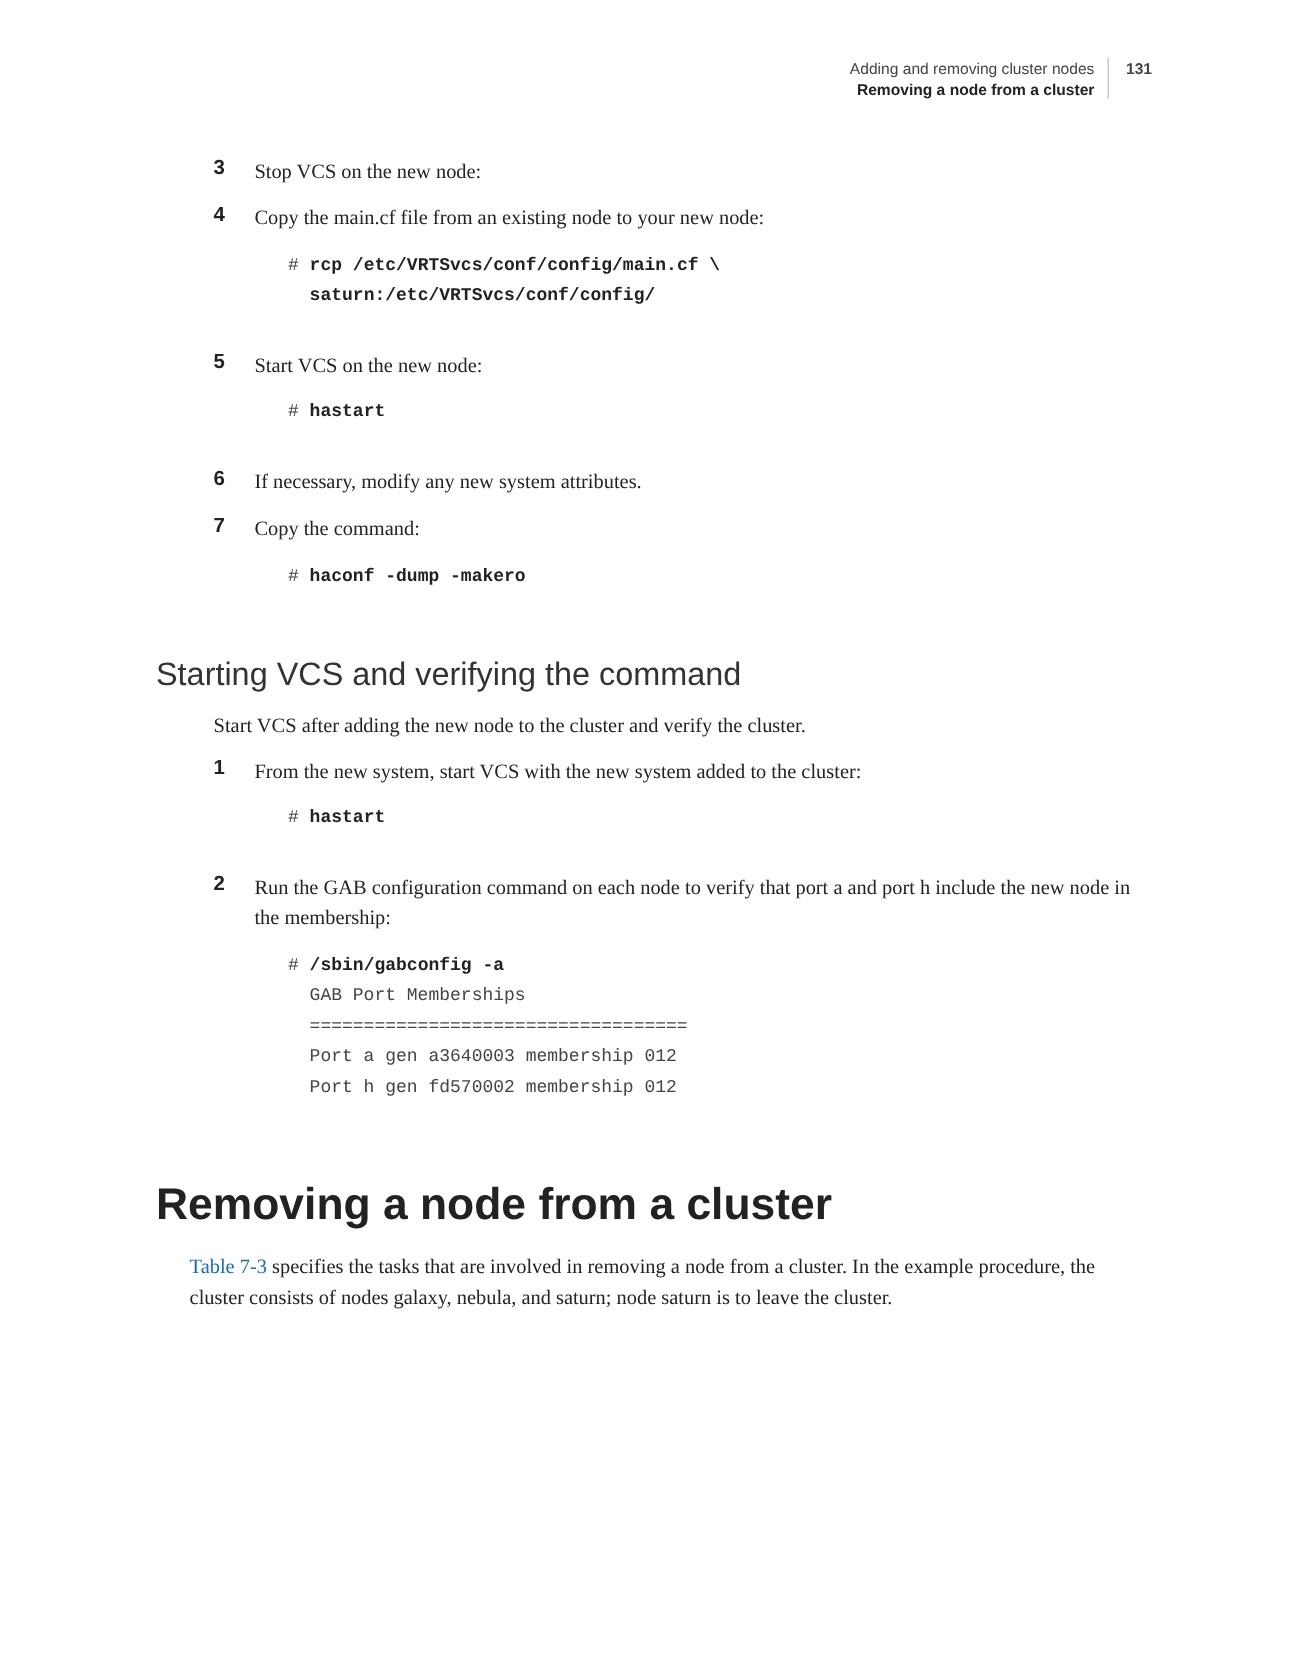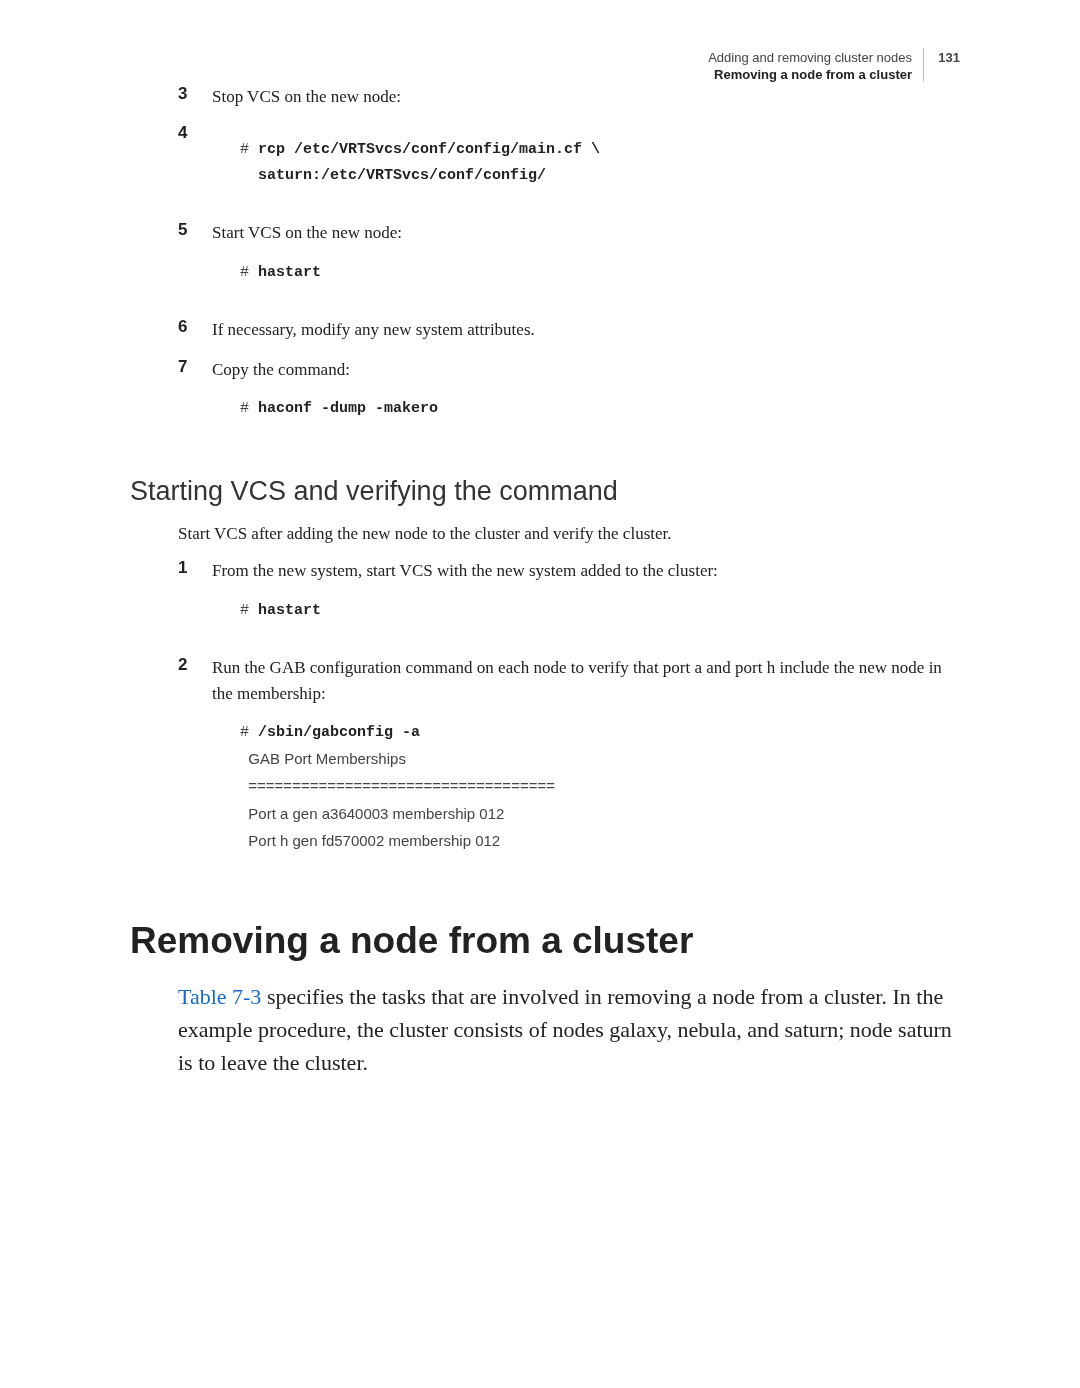--- a/index.html
+++ b/index.html
@@ -16,20 +16,21 @@
     padding: 50px 120px 50px 130px;
     box-sizing: border-box;
   }
   .header {
     text-align: right;
     font-family: Arial, Helvetica, sans-serif;
     font-size: 13px;
     line-height: 1.3;
     position: relative;
     padding-right: 48px;
+    margin-bottom: 46px;
   }
   .header-line1 { color: #444; }
   .header-line2 { color: #222; font-weight: bold; }
   .page-num {
     position: absolute;
     right: 0;
     top: 0;
     padding-left: 10px;
     color: #444;
     font-weight: bold;
@@ -63,21 +64,21 @@
   .code-block {
     font-family: "Courier New", monospace;
     font-size: 15px;
     margin: 14px 0 18px 28px;
     line-height: 1.7;
     white-space: pre;
   }
   .code-block .prompt { color: #444; }
   .code-block .cmd { font-weight: bold; }
   .code-output {
-    font-family: Liberation Sans, sans-serif;
+    font-family: Liberation Mono, monospace;
     font-size: 15px;
     line-height: 1.7;
     white-space: pre;
     color: #444;
   }
   h2.section {
     font-family: Arial, Helvetica, sans-serif;
     font-weight: normal;
     font-size: 27px;
     color: #333;
@@ -89,23 +90,23 @@
     font-size: 37px;
     color: #222;
     margin: 46px 0 18px 0;
   }
   .para {
     font-size: 17px;
     line-height: 1.5;
     margin: 0 0 12px 48px;
   }
   .para-noindent {
-    font-size: 22px;
+    font-size: 17px;
     line-height: 1.5;
-    margin: 0 0 12px 48px;
+    margin: 0 0 12px 28px;
   }
   .subhead {
     font-family: Arial, Helvetica, sans-serif;
     font-size: 15px;
     font-weight: normal;
     margin: 0 0 10px 48px;
   }
   .link { color: #1569c7; }
 </style>
 </head>
@@ -125,20 +126,21 @@
     <div class="step">
       <div class="step-num">3</div>
       <div class="step-body">
         <span>Stop VCS on the new node:</span>
       </div>
     </div>
 
     <div class="step">
       <div class="step-num">4</div>
       <div class="step-body">
+        <span>Copy the main.cf file from an existing node to your new node:</span>
         <div class="code-block"><span class="prompt"># </span><span class="cmd">rcp /etc/VRTSvcs/conf/config/main.cf \</span>
 <span class="prompt">  </span><span class="cmd">saturn:/etc/VRTSvcs/conf/config/</span></div>
       </div>
     </div>
 
     <div class="step">
       <div class="step-num">5</div>
       <div class="step-body">
         <span>Start VCS on the new node:</span>
         <div class="code-block"><span class="prompt"># </span><span class="cmd">hastart</span></div>

